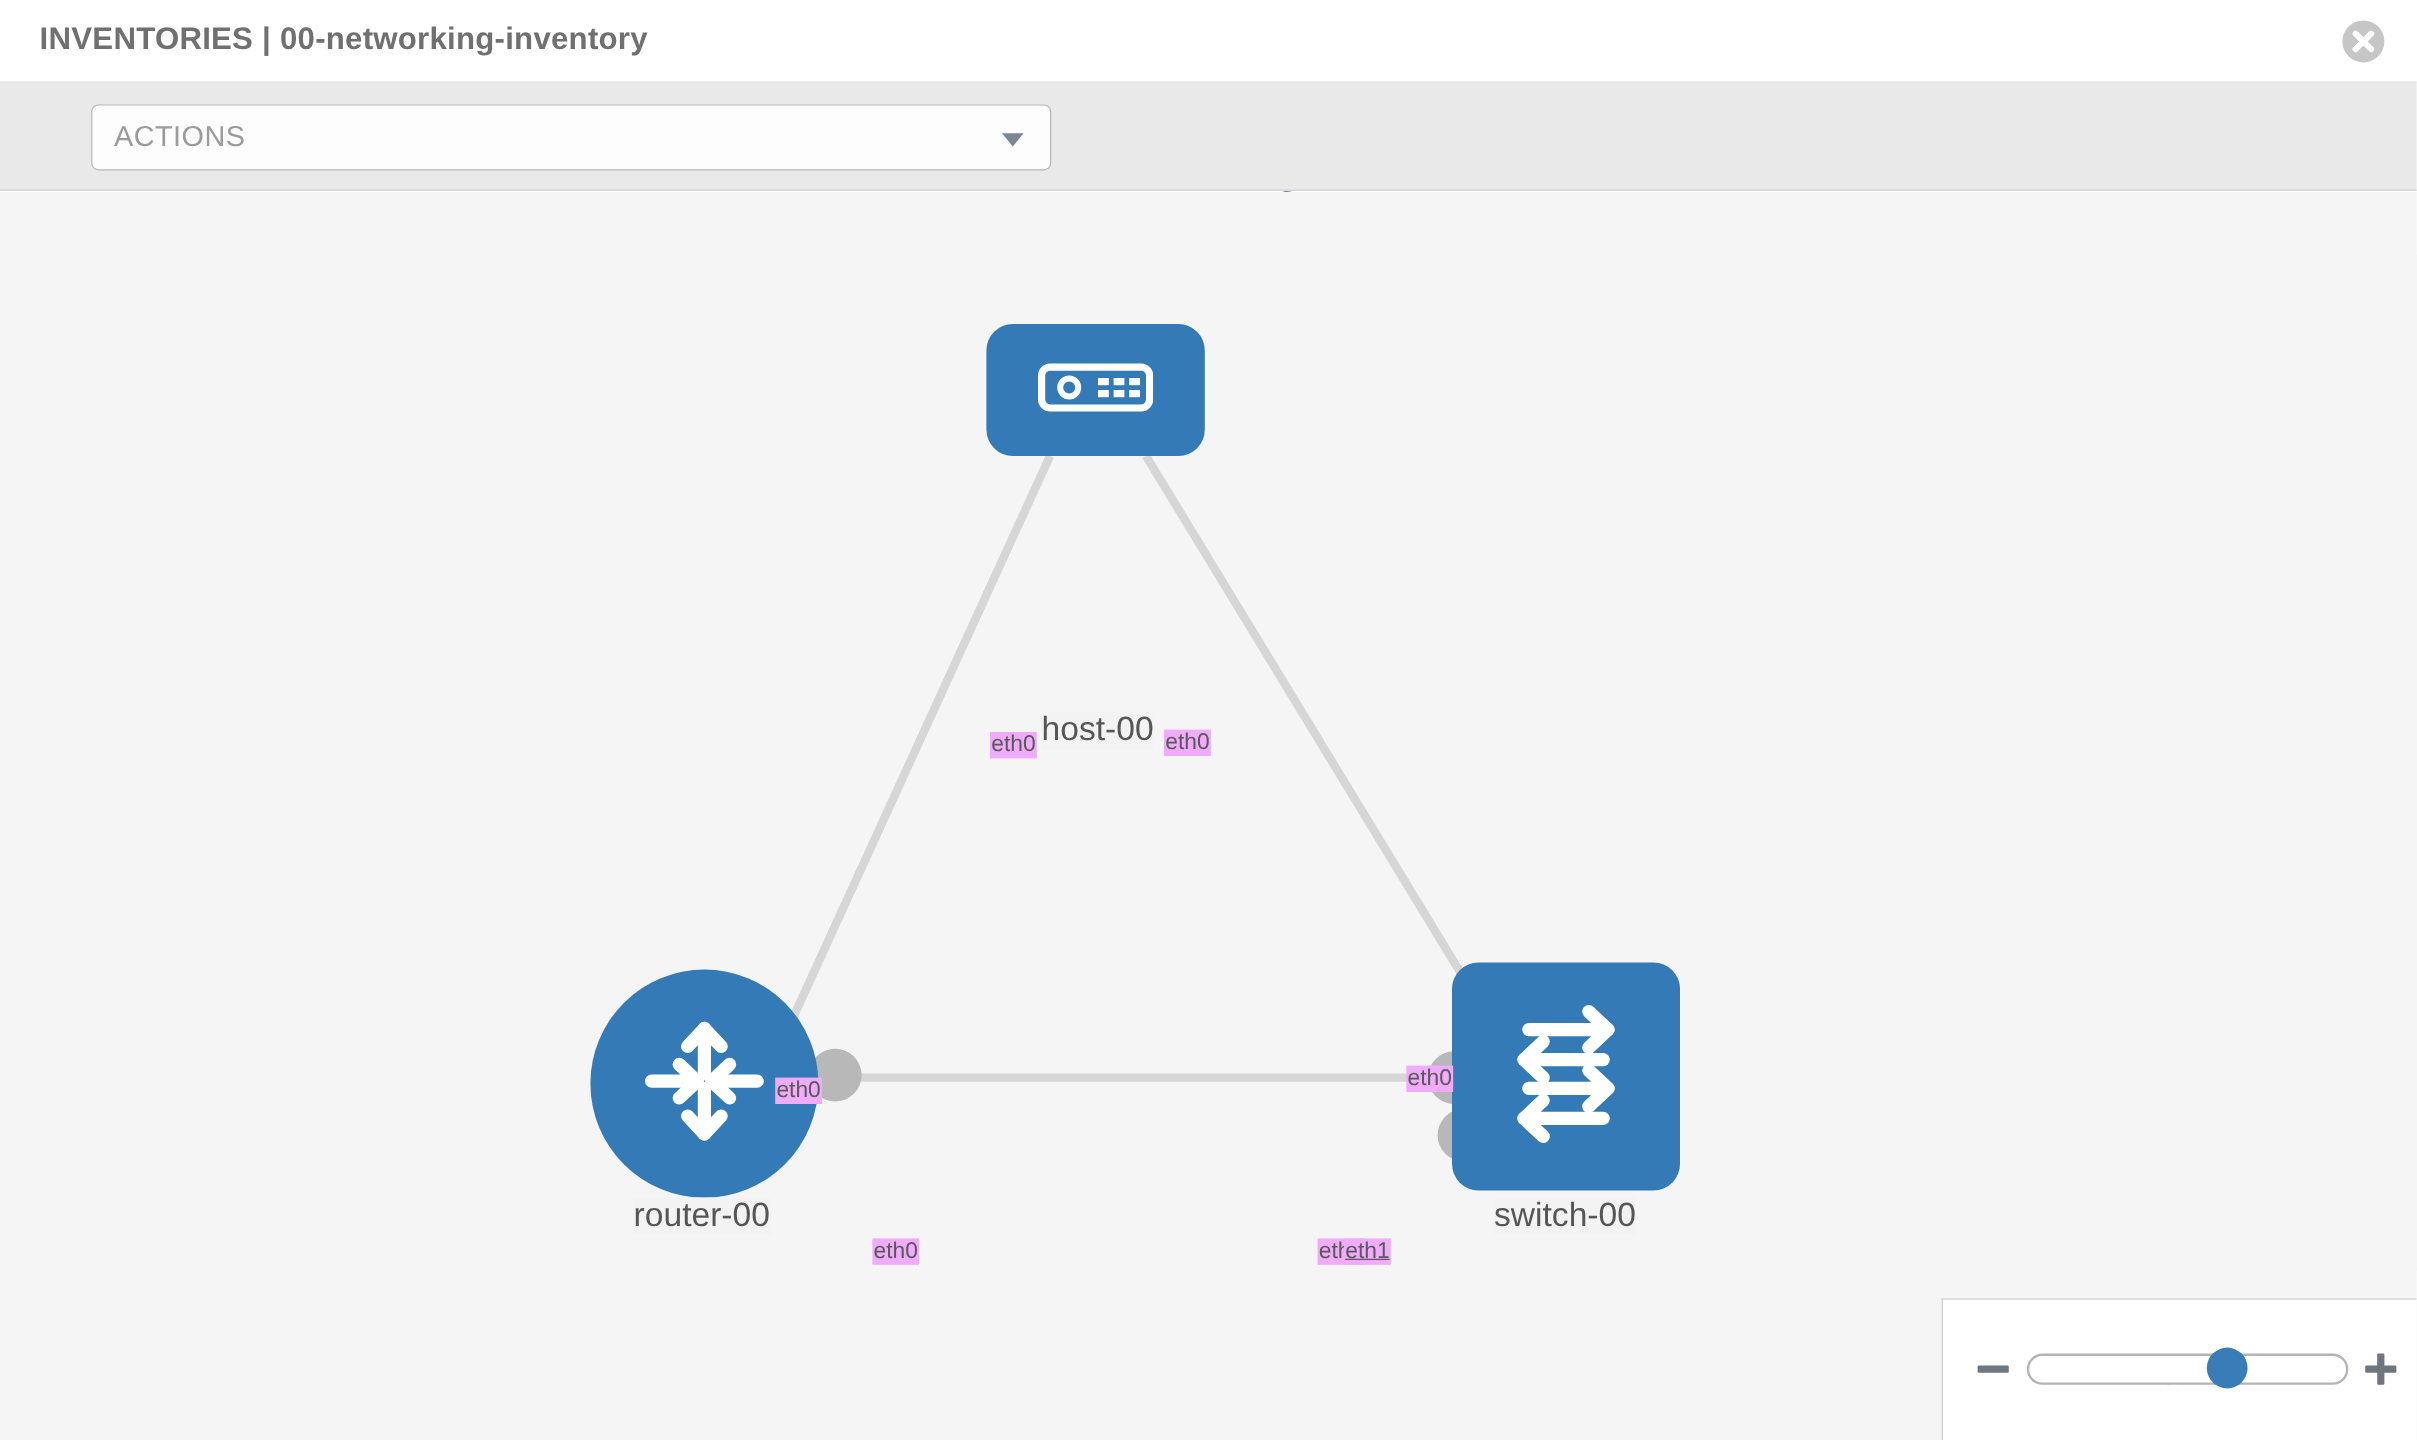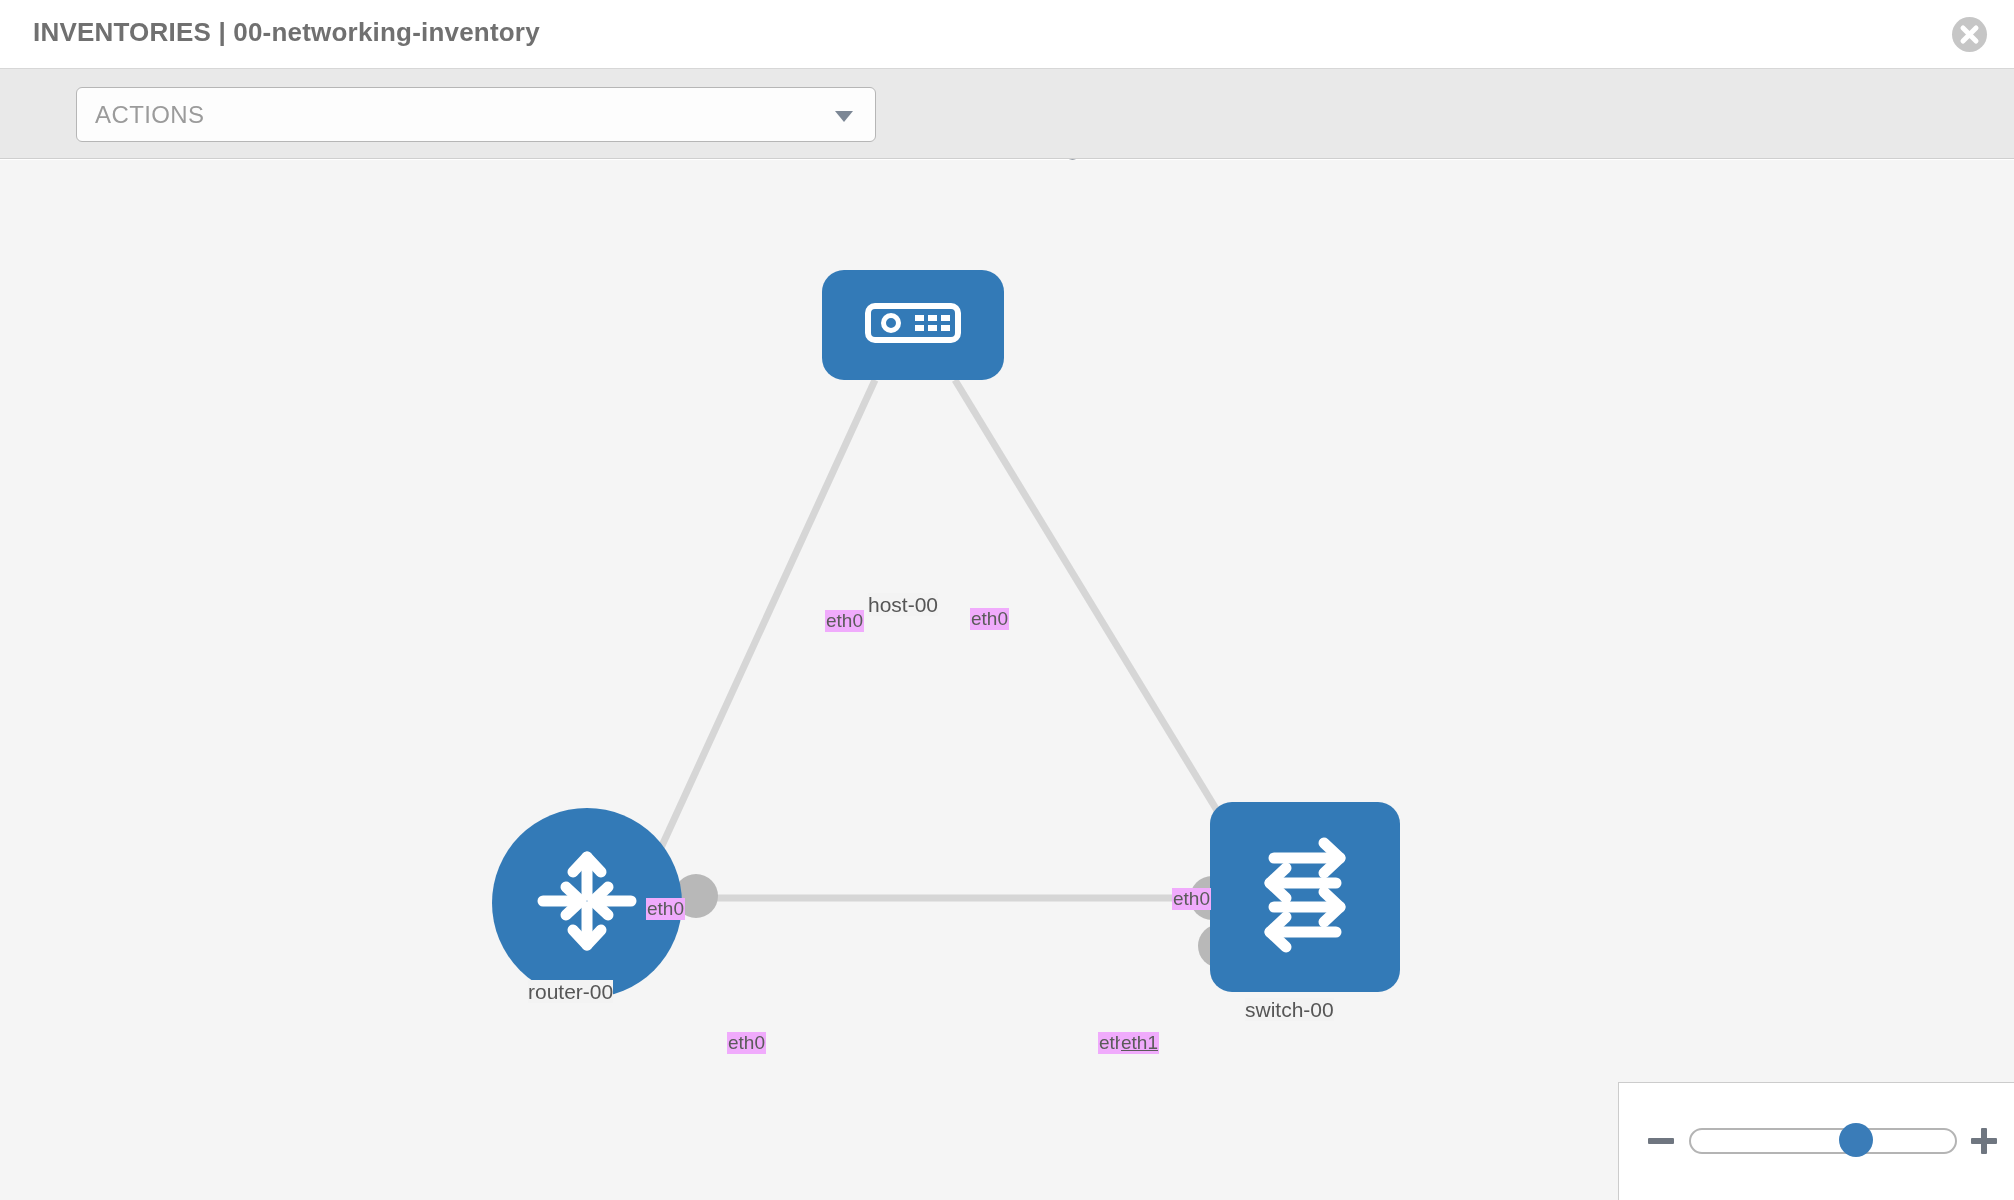--- a/index.html
+++ b/index.html
@@ -142,21 +142,21 @@
     display: flex;
     align-items: center;
     justify-content: center;
     cursor: pointer;
   }
   .node.square  { border-radius: 22px; }
   .node.circle  { border-radius: 50%; }
 
   .node-label {
     position: absolute;
-    font-size: 21px;
+    font-size: 28px;
     color: #565656;
     background: #f3f3f3;
     white-space: nowrap;
     text-align: center;
     line-height: 1.1;
   }
 
   .iface-label {
     position: absolute;
     font-size: 19px;
@@ -319,21 +319,21 @@
 
             <path d="M14 58 H52"></path>
               <path d="M37 44 L52 58 L37 72"></path>
 
             <path d="M102 58 H64"></path>
               <path d="M79 44 L64 58 L79 72"></path>
           </g>
         </svg>
       </span>
     </div>
-    <div class="node-label" style="left:528px; top:820px;">router-00</div>
+    <div class="node-label" style="left:528px; top:838px;">router-00</div>
 
     <div class="node square" style="left:1210px; top:642px; width:190px; height:190px;">
       <span>
         <svg width="122" height="122" viewBox="0 0 122 122" aria-hidden="true">
           <g stroke="#ffffff" stroke-width="11" stroke-linecap="round" stroke-linejoin="round" fill="none">
             <path d="M30 24 H96"></path>
               <path d="M80 9 L96 24 L80 39"></path>
             <path d="M92 49 H26"></path>
               <path d="M42 34 L26 49 L42 64"></path>
             <path d="M30 73 H96"></path>

